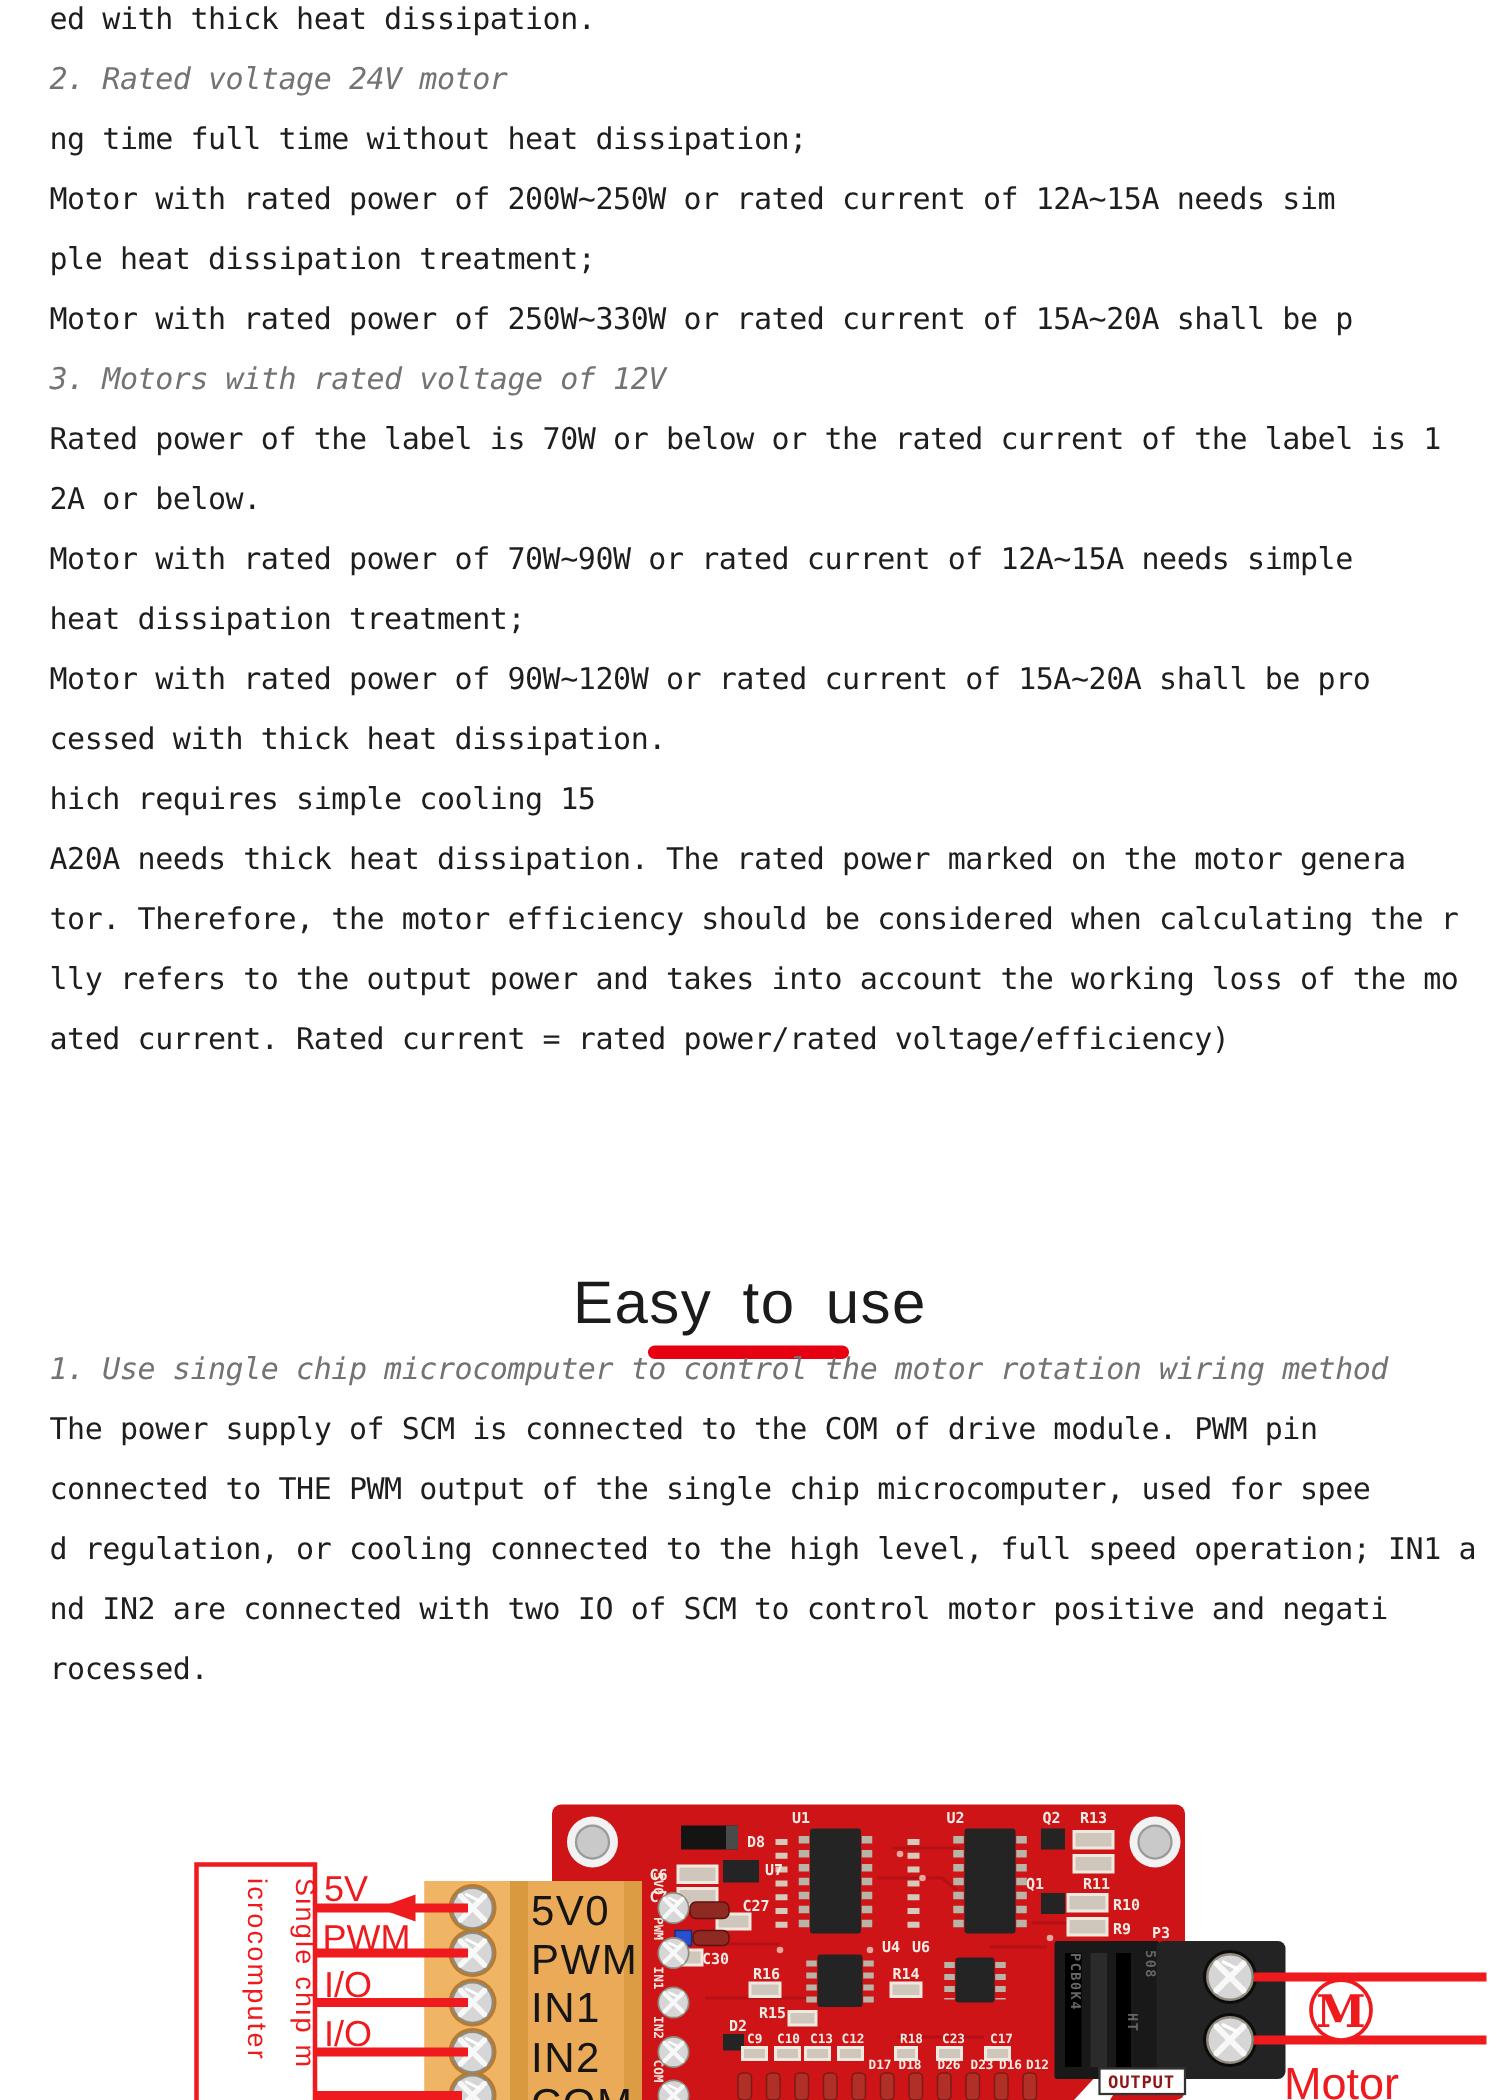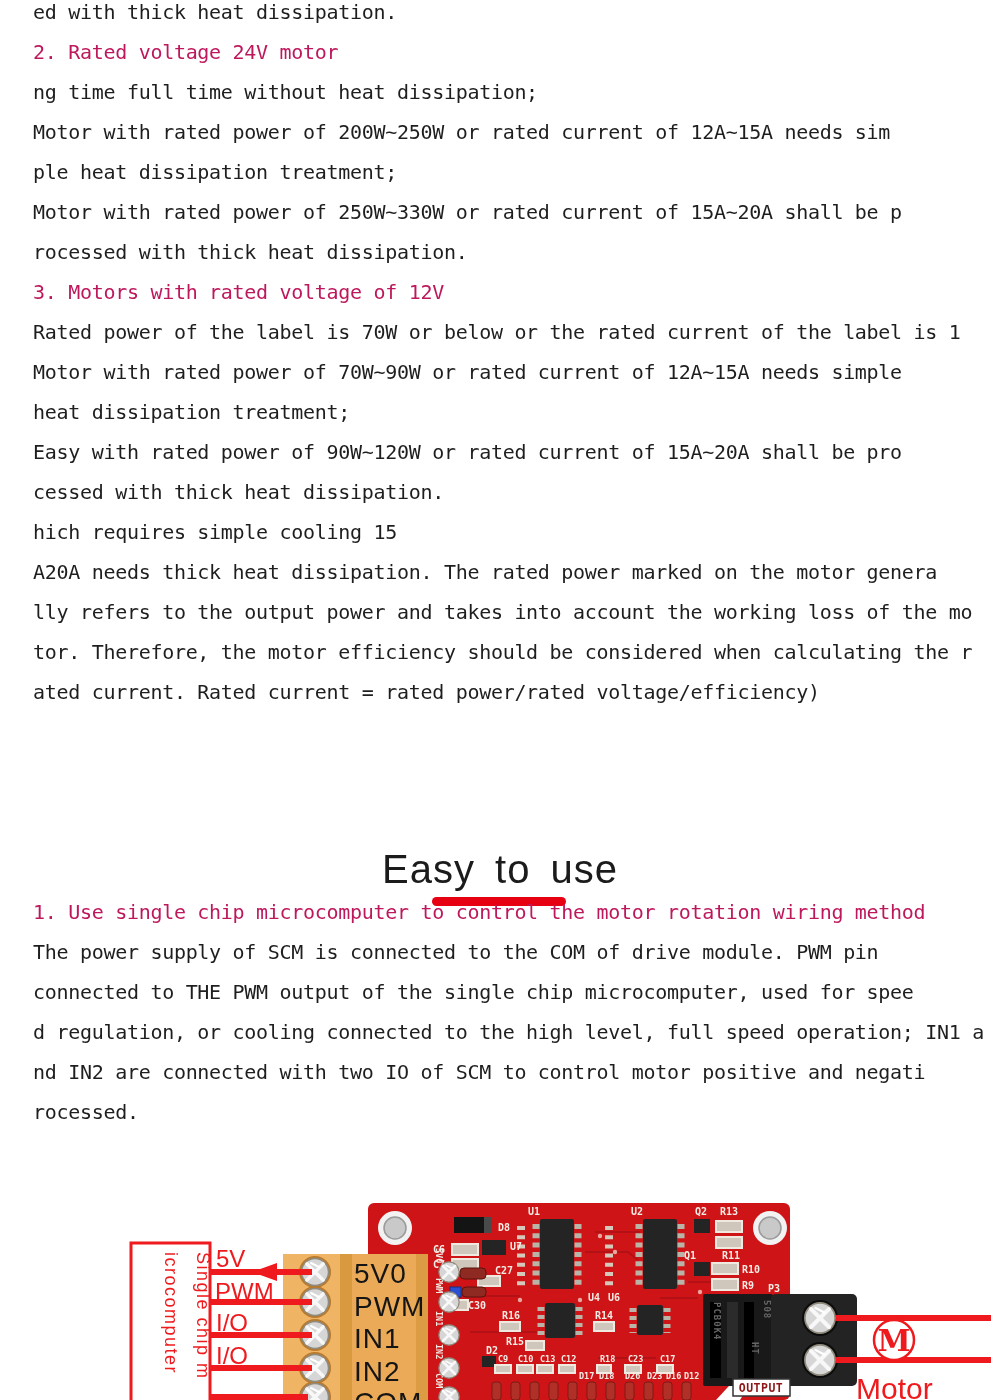--- a/index.html
+++ b/index.html
@@ -2,21 +2,21 @@
 <html><head>
 <meta charset="utf-8">
 <style>
   html,body{margin:0;padding:0;background:#ffffff;}
   .page{position:relative;width:1000px;height:1400px;background:#ffffff;overflow:hidden;
         font-family:"DejaVu Sans Mono",monospace;}
   .doc{position:absolute;left:33px;width:967px;}
   #doc1{top:-8px;}
   #doc2{top:892px;}
   .tl{height:40px;line-height:40px;font-size:20px;letter-spacing:-0.3px;color:#1e1e1e;white-space:pre;}
-  .tl.red{color:#be185d;}
+  .tl.red{color:#737373;font-style:italic;}
   .easy{position:absolute;top:849px;left:0;width:1000px;height:40px;line-height:40px;text-align:center;
         font-family:"Liberation Sans",sans-serif;font-size:40px;color:#1b1b1b;
         letter-spacing:1px;word-spacing:8px;margin:0;font-weight:400;}
   .hr-red{position:absolute;top:897px;left:432px;width:134px;height:9px;background:#e60012;border-radius:4.5px;}
   svg.photo{position:absolute;top:1196px;left:0;display:block;}
   
   .silk{font:bold 10px "DejaVu Sans Mono",monospace;fill:#f3ece4;}
   .silk8{font:bold 8.5px "DejaVu Sans Mono",monospace;fill:#f3ece4;}
   .vsilk{font:bold 8.5px "DejaVu Sans Mono",monospace;fill:#f0e8df;}
   .term{font:28px "Liberation Sans",sans-serif;fill:#151515;letter-spacing:1px;}
@@ -36,31 +36,31 @@
 
 <div class="page">
 
   <div class="doc" id="doc1">
     <div class="tl">ed with thick heat dissipation.</div>
     <div class="tl red">2. Rated voltage 24V motor</div>
     <div class="tl">ng time full time without heat dissipation;</div>
     <div class="tl">Motor with rated power of 200W~250W or rated current of 12A~15A needs sim</div>
     <div class="tl">ple heat dissipation treatment;</div>
     <div class="tl">Motor with rated power of 250W~330W or rated current of 15A~20A shall be p</div>
-    <div class="tl">rocessed with thick heat dissipation.</div>
     <div class="tl red">3. Motors with rated voltage of 12V</div>
     <div class="tl">Rated power of the label is 70W or below or the rated current of the label is 1</div>
+    <div class="tl">2A or below.</div>
     <div class="tl">Motor with rated power of 70W~90W or rated current of 12A~15A needs simple</div>
     <div class="tl">heat dissipation treatment;</div>
-    <div class="tl">Easy with rated power of 90W~120W or rated current of 15A~20A shall be pro</div>
+    <div class="tl">Motor with rated power of 90W~120W or rated current of 15A~20A shall be pro</div>
     <div class="tl">cessed with thick heat dissipation.</div>
     <div class="tl">hich requires simple cooling 15</div>
     <div class="tl">A20A needs thick heat dissipation. The rated power marked on the motor genera</div>
+    <div class="tl">tor. Therefore, the motor efficiency should be considered when calculating the r</div>
     <div class="tl">lly refers to the output power and takes into account the working loss of the mo</div>
-    <div class="tl">tor. Therefore, the motor efficiency should be considered when calculating the r</div>
     <div class="tl">ated current. Rated current = rated power/rated voltage/efficiency)</div>
   </div>
 
   <h1 class="easy">Easy to use</h1>
   <div class="hr-red"></div>
 
   <div class="doc" id="doc2">
     <div class="tl red">1. Use single chip microcomputer to control the motor rotation wiring method</div>
     <div class="tl">The power supply of SCM is connected to the COM of drive module. PWM pin</div>
     <div class="tl">connected to THE PWM output of the single chip microcomputer, used for spee</div>

